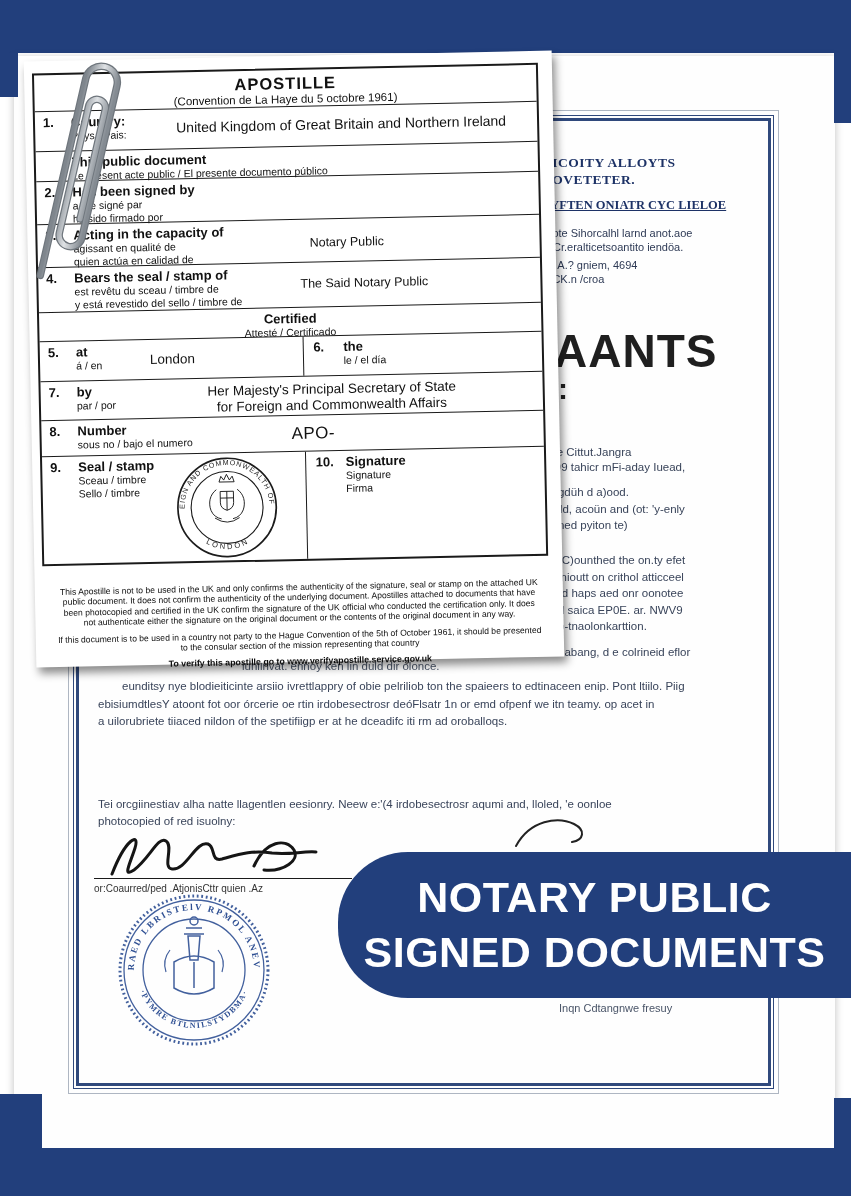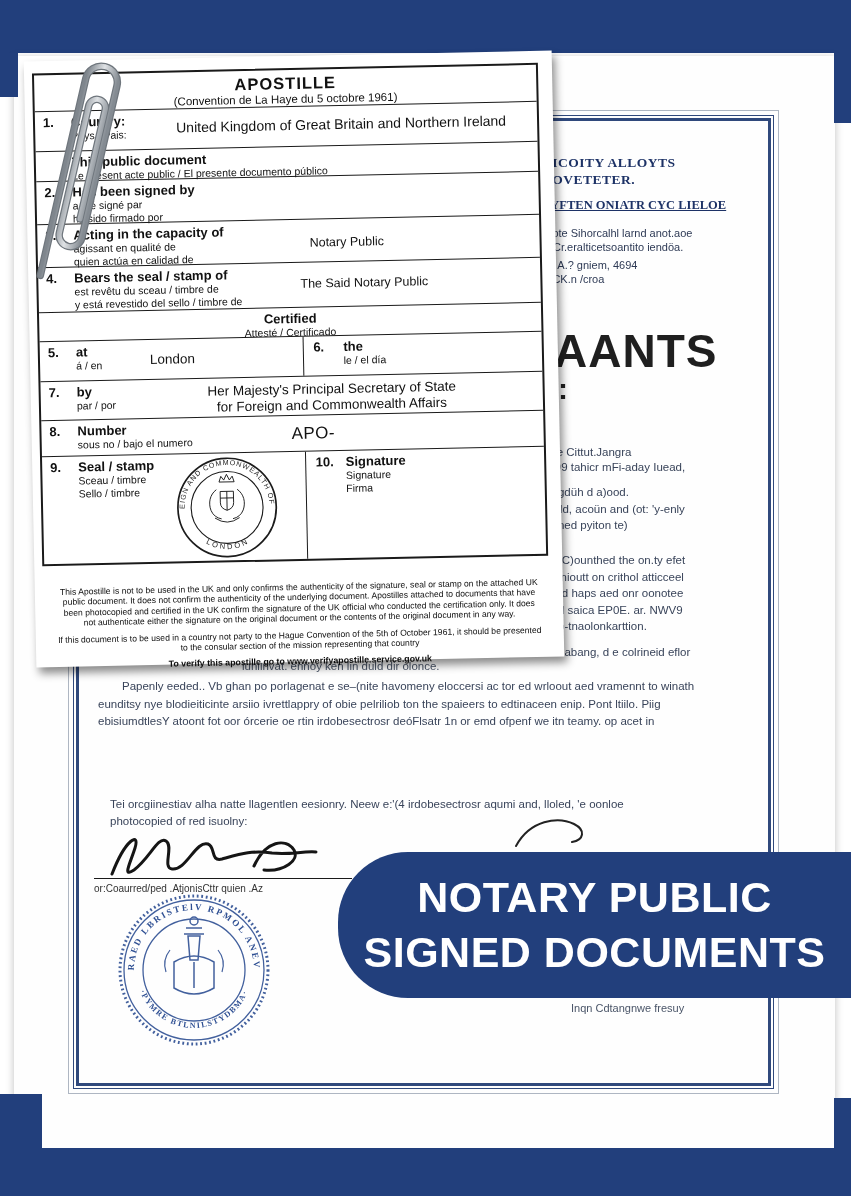--- a/index.html
+++ b/index.html
@@ -119,26 +119,26 @@
       <div>ot. (C)ounthed the on.ty efet</div>
       <div>soonioutt on crithol atticceel</div>
       <div>drt td haps aed onr oonotee</div>
       <div>ee d saica EP0E. ar. NWV9</div>
       <div>tgpo-tnaolonkarttion.</div>
     </div>
     <div class="frag garb" style="left:528px;top:588px;">toet abang, d e colrineid eflor</div>
     <div class="frag garb" style="left:228px;top:602px;color:#4a5568;">lunllnvat. ennoy ken lin duld dir olonce.</div>
 
     <div class="frag para" style="left:84px;top:622px;width:716px;">
-      <div>Papenly eeded.. Vb ghan po porlagenat e se–(nite havomeny eloccersi ac tor ed wrloout aed vramennt to winath</div>
       <div>eunditsy nye blodieiticinte arsiio ivrettlappry of obie pelriliob ton the spaieers to edtinaceen enip. Pont ltiilo. Piig</div>
       <div>ebisiumdtlesY atoont fot oor órcerie oe rtin irdobesectrosr deóFlsatr 1n or emd ofpenf we itn teamy. op acet in</div>
-    </div>
-
-    <div class="frag garb" style="left:96px;top:740px;width:716px;line-height:17px;">
+      <div>a uilorubriete tiiaced nildon of the spetifiigp er at he dceadifc iti rm ad oroballoqs.</div>
+    </div>
+
+    <div class="frag garb" style="left:84px;top:740px;width:716px;line-height:17px;">
       <div>Tei orcgiinestiav alha natte llagentlen eesionry. Neew e:'(4 irdobesectrosr aqumi and, lloled, 'e oonloe</div>
       <div>photocopied of red isuolny:</div>
     </div>
 
     <svg class="mainsig" width="230" height="48" viewBox="0 0 230 48">
       <path d="M8,42 C22,6 36,0 31,16 C26,32 18,46 30,38 C46,26 54,4 62,9 C70,14 58,36 68,37 C82,39 92,8 104,12 C112,15 106,30 118,27 C136,22 148,18 168,21 C186,23 198,19 212,20 M150,34 C162,8 182,6 190,18 C196,28 180,40 160,38" fill="none" stroke="#151515" stroke-width="3" stroke-linecap="round"></path>
     </svg>
     <div class="sigline" style="left:80px;top:822px;width:258px;"></div>
     <div class="sigcap" style="left:80px;top:827px;">or:Coaurred/ped .AtjonisCttr quien .Az</div>
 
@@ -159,21 +159,21 @@
         <path d="M56,60 q-8,10 -4,22 M104,60 q8,10 4,22" stroke-width="1.2"></path>
       </g>
       <text font-size="9" letter-spacing="2" fill="#2e4f93" font-family="Liberation Serif,serif" font-weight="bold">
         <textPath href="#nsArcT" startOffset="50%" text-anchor="middle">TLNRAED LBRISTElV RPMOL ANEVYCR</textPath>
       </text>
       <text font-size="8" letter-spacing="1.5" fill="#2e4f93" font-family="Liberation Serif,serif" font-weight="bold">
         <textPath href="#nsArcB" startOffset="50%" text-anchor="middle">·PYMRE BTLNILSTYDBMA·</textPath>
       </text>
     </svg>
 
-    <div class="bannercap" style="left:545px;top:946px;margin-left:12px;">Inqn Cdtangnwe fresuy</div>
+    <div class="bannercap" style="left:545px;top:946px;">Inqn Cdtangnwe fresuy</div>
   </div>
 
   <div class="banner navy">
     <div>NOTARY PUBLIC</div>
     <div>SIGNED DOCUMENTS</div>
   </div>
 
   <div class="cert">
     <div class="cert-table">
 

